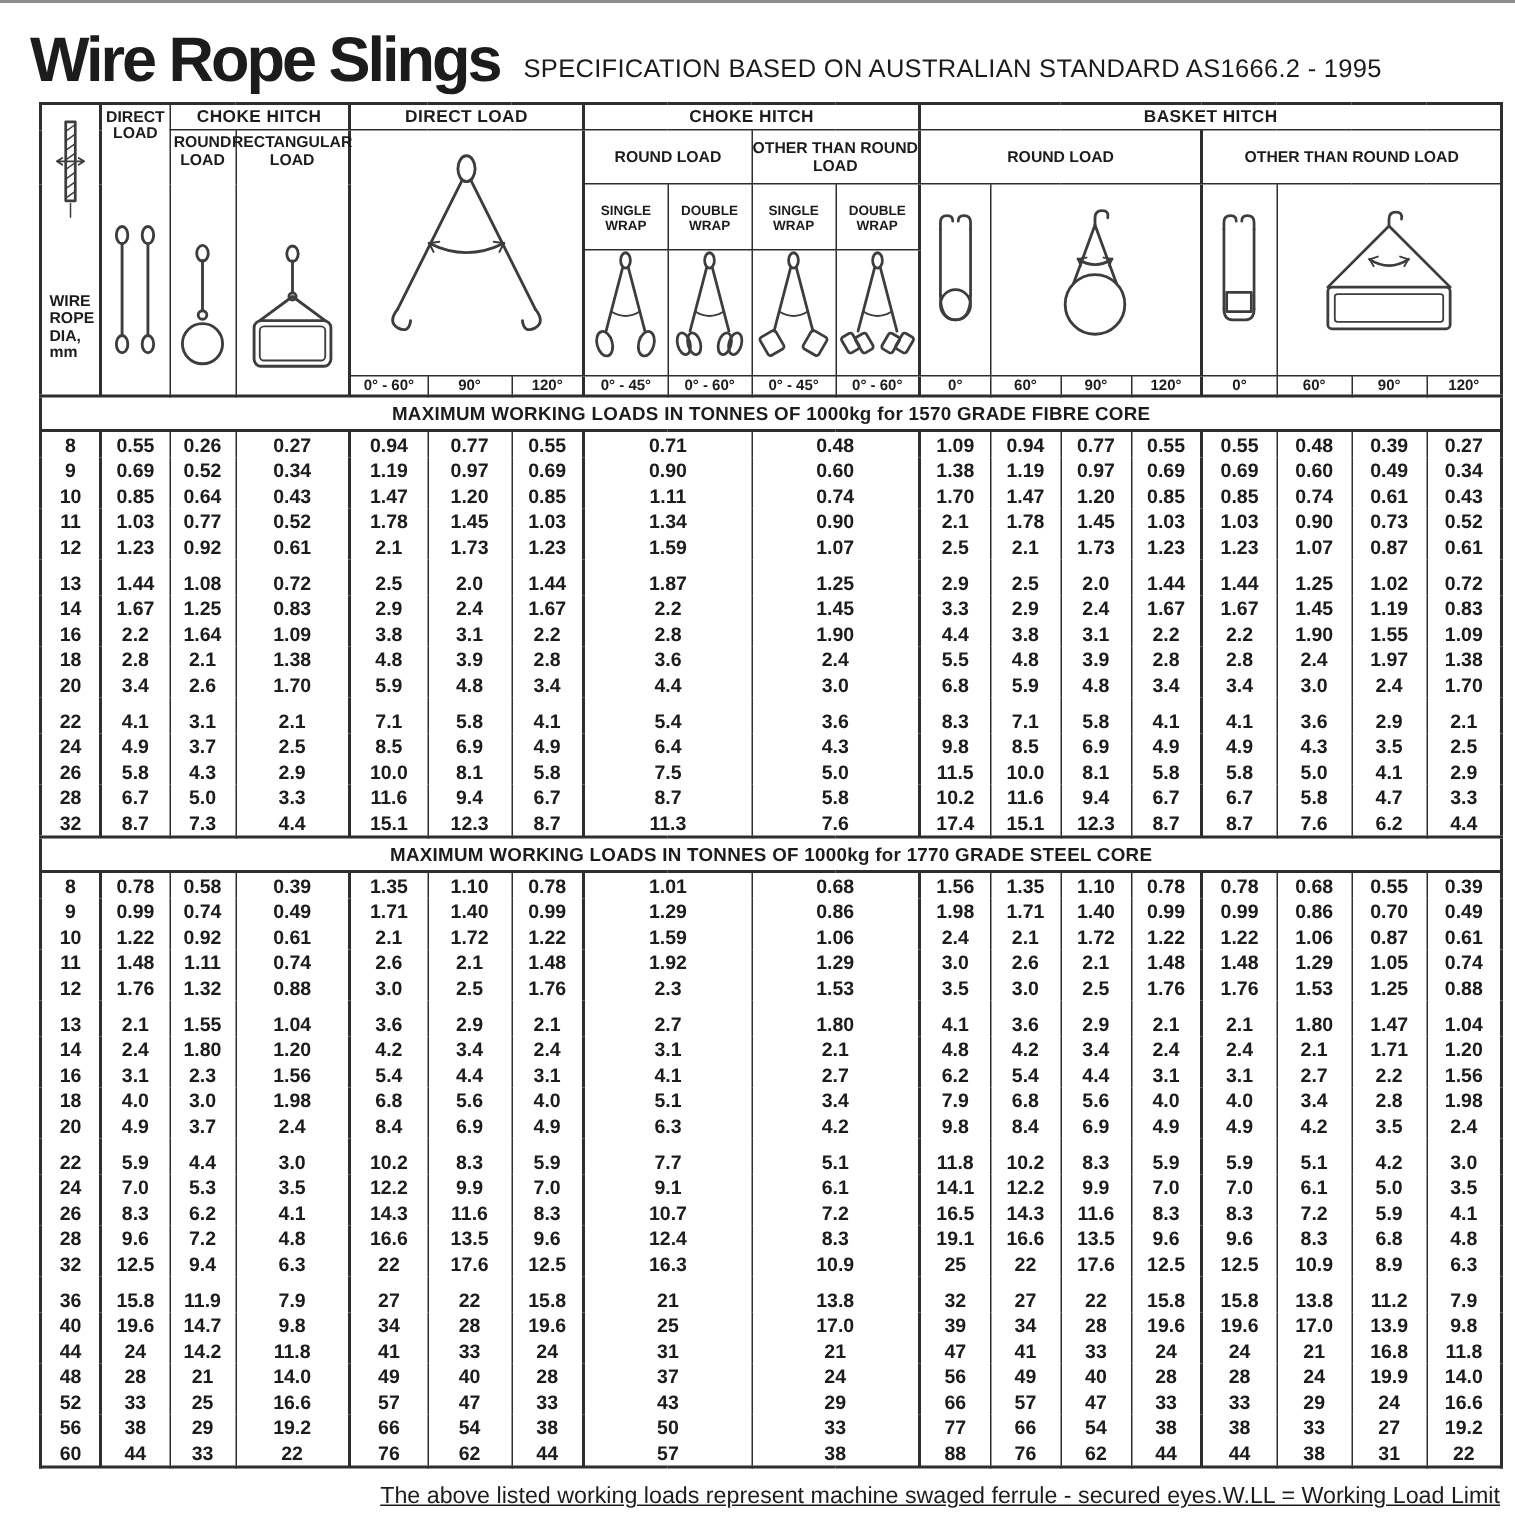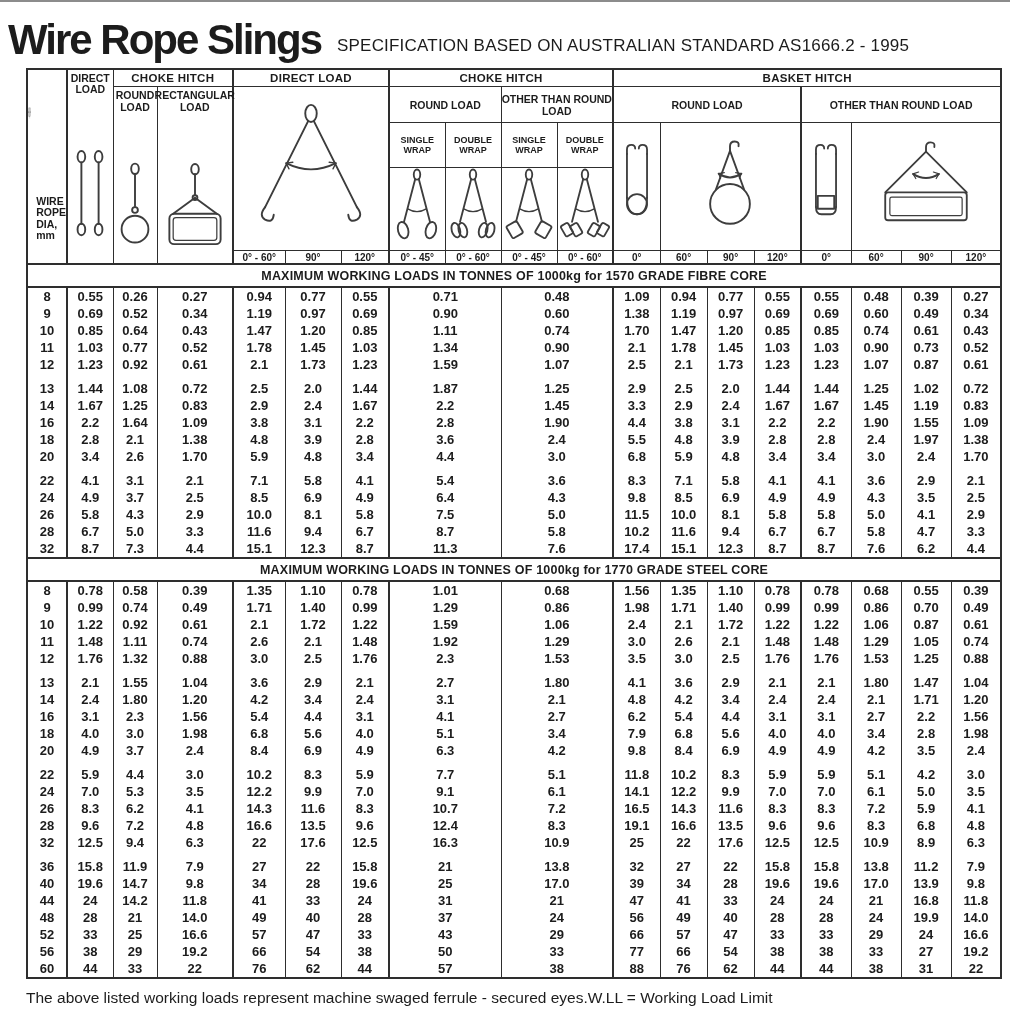--- a/index.html
+++ b/index.html
@@ -1,46 +1,46 @@
 <!DOCTYPE html>
 <html><head>
 <meta charset="utf-8">
 <style>
   html,body{margin:0;padding:0;background:#fff;width:1010px;height:1024px;overflow:hidden;
     font-family:"Liberation Sans",sans-serif;color:#1c1c1c;}
   .scan-edge{height:2px;background:#8c8c8c;width:100%;}
-  .titlebar{display:flex;align-items:flex-end;padding:18px 10px 6px 8px;gap:16px;}
+  .titlebar{display:flex;align-items:flex-end;padding:18px 10px 6px 20px;gap:16px;}
   .title{font-size:42px;font-weight:bold;letter-spacing:-2px;line-height:0.95;}
   .subtitle{font-size:17px;padding-bottom:4px;letter-spacing:0.2px;}
   table{border-collapse:collapse;table-layout:fixed;width:974px;margin:2px 0 0 26px;border:2px solid #2e2e2e;}
   th,td{padding:0;}
   th{font-weight:bold;}
   .br1{border-right:1px solid #2e2e2e;}
   .br2{border-right:2px solid #2e2e2e;}
   .hb{border-bottom:1px solid #2e2e2e;}
   .grp{font-size:11.5px;vertical-align:middle;text-align:center;letter-spacing:0.3px;}
   .sub{font-size:10.5px;line-height:12px;vertical-align:middle;text-align:center;}
   .wrapl{font-size:9px;line-height:10px;vertical-align:middle;text-align:center;}
   .angle{font-size:10px;vertical-align:middle;text-align:center;}
   .icon-cell{vertical-align:middle;text-align:center;}
   tr.hr-1{height:18px;} tr.hr-2{height:36px;margin-top:24px;} tr.hr-3{height:24px;margin-left:41px;} tr.hr-4{height:82px;} tr.hr-5{height:14px;}
   .tallcell{vertical-align:top;}
   .colbox{display:flex;flex-direction:column;align-items:center;height:176px;}
   .colbox .lbl{padding-top:3px;font-size:10.5px;line-height:11.5px;font-weight:bold;text-align:center;}
   .colbox svg{margin-top:auto;margin-bottom:5px;}
-  .diabox{display:flex;flex-direction:row;height:176px;}
+  .diabox{display:flex;flex-direction:column;height:176px;}
   .diabox svg{margin:8px auto 0 auto;}
   .diabox .dia-lbl{margin-top:auto;padding:0 0 4px 5px;font-size:10.5px;line-height:11.5px;font-weight:bold;text-align:left;}
   .dia-lbl span{display:block;}
   td.v,td.dia{font-size:13px;font-weight:bold;text-align:center;height:17px;line-height:16px;}
   tr.drow{height:17px;}
   tr.spacer td{height:7px;line-height:7px;font-size:1px;}
   td.band{border-top:2px solid #2e2e2e;border-bottom:2px solid #2e2e2e;height:21px;text-align:center;
     font-size:12.5px;font-weight:bold;letter-spacing:0.2px;vertical-align:middle;}
-  .footer{width:974px;margin:10px 0 16px 26px;display:flex;justify-content:flex-start;align-items:baseline;}
+  .footer{width:974px;margin:10px 0 16px 26px;display:flex;justify-content:flex-end;align-items:baseline;text-decoration:underline;}
   .footer .fl{font-size:15.5px;}
   .footer .fr{font-size:15.5px;}
   svg{stroke:#3d3d3d;stroke-width:2;fill:none;stroke-linecap:round;stroke-linejoin:round;}
 </style>
 </head>
 <body>
 
 <div class="scan-edge"></div>
 
 <div class="titlebar">

